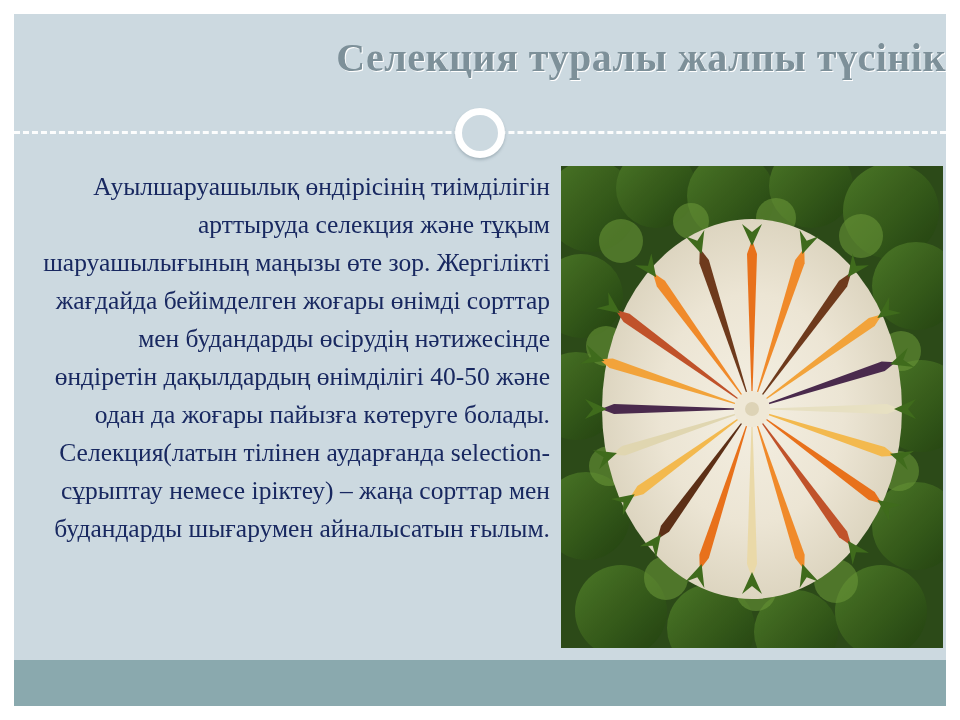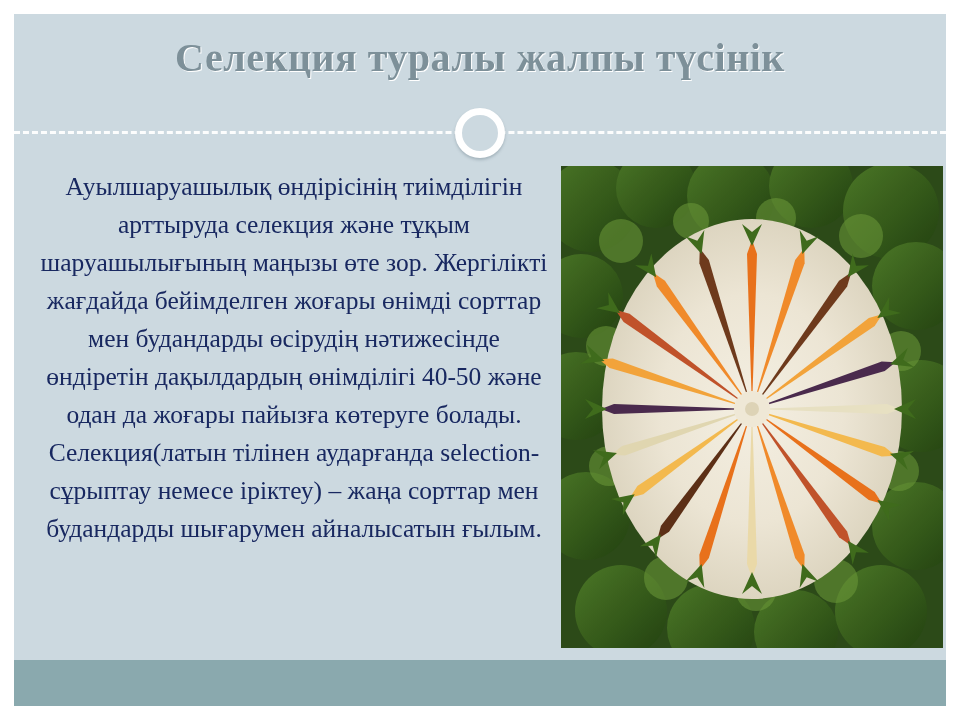--- a/index.html
+++ b/index.html
@@ -44,21 +44,21 @@
     top: 14px;
     width: 932px;
     height: 118px;
     background: #ccd9e0;
   }
   .title {
     position: absolute;
     left: 14px;
     top: 34px;
     width: 932px;
-    text-align: center;
+    text-align: right;
     font-family: "Liberation Serif", serif;
     font-size: 40px;
     font-weight: bold;
     color: #7d9099;
     letter-spacing: 0.5px;
     text-shadow: 1px 1px 0 #ffffff;
     white-space: nowrap;
   }
   
   .divider {
@@ -95,21 +95,21 @@
   
   .text-block {
     position: absolute;
     left: 38px;
     top: 168px;
     width: 512px;
     font-family: "Liberation Serif", serif;
     font-size: 25.5px;
     line-height: 38px;
     color: #182860;
-    text-align: center;
+    text-align: right;
   }
   
   .photo {
     position: absolute;
     left: 561px;
     top: 166px;
     width: 382px;
     height: 482px;
     overflow: hidden;
     background: #2f4a1c;

